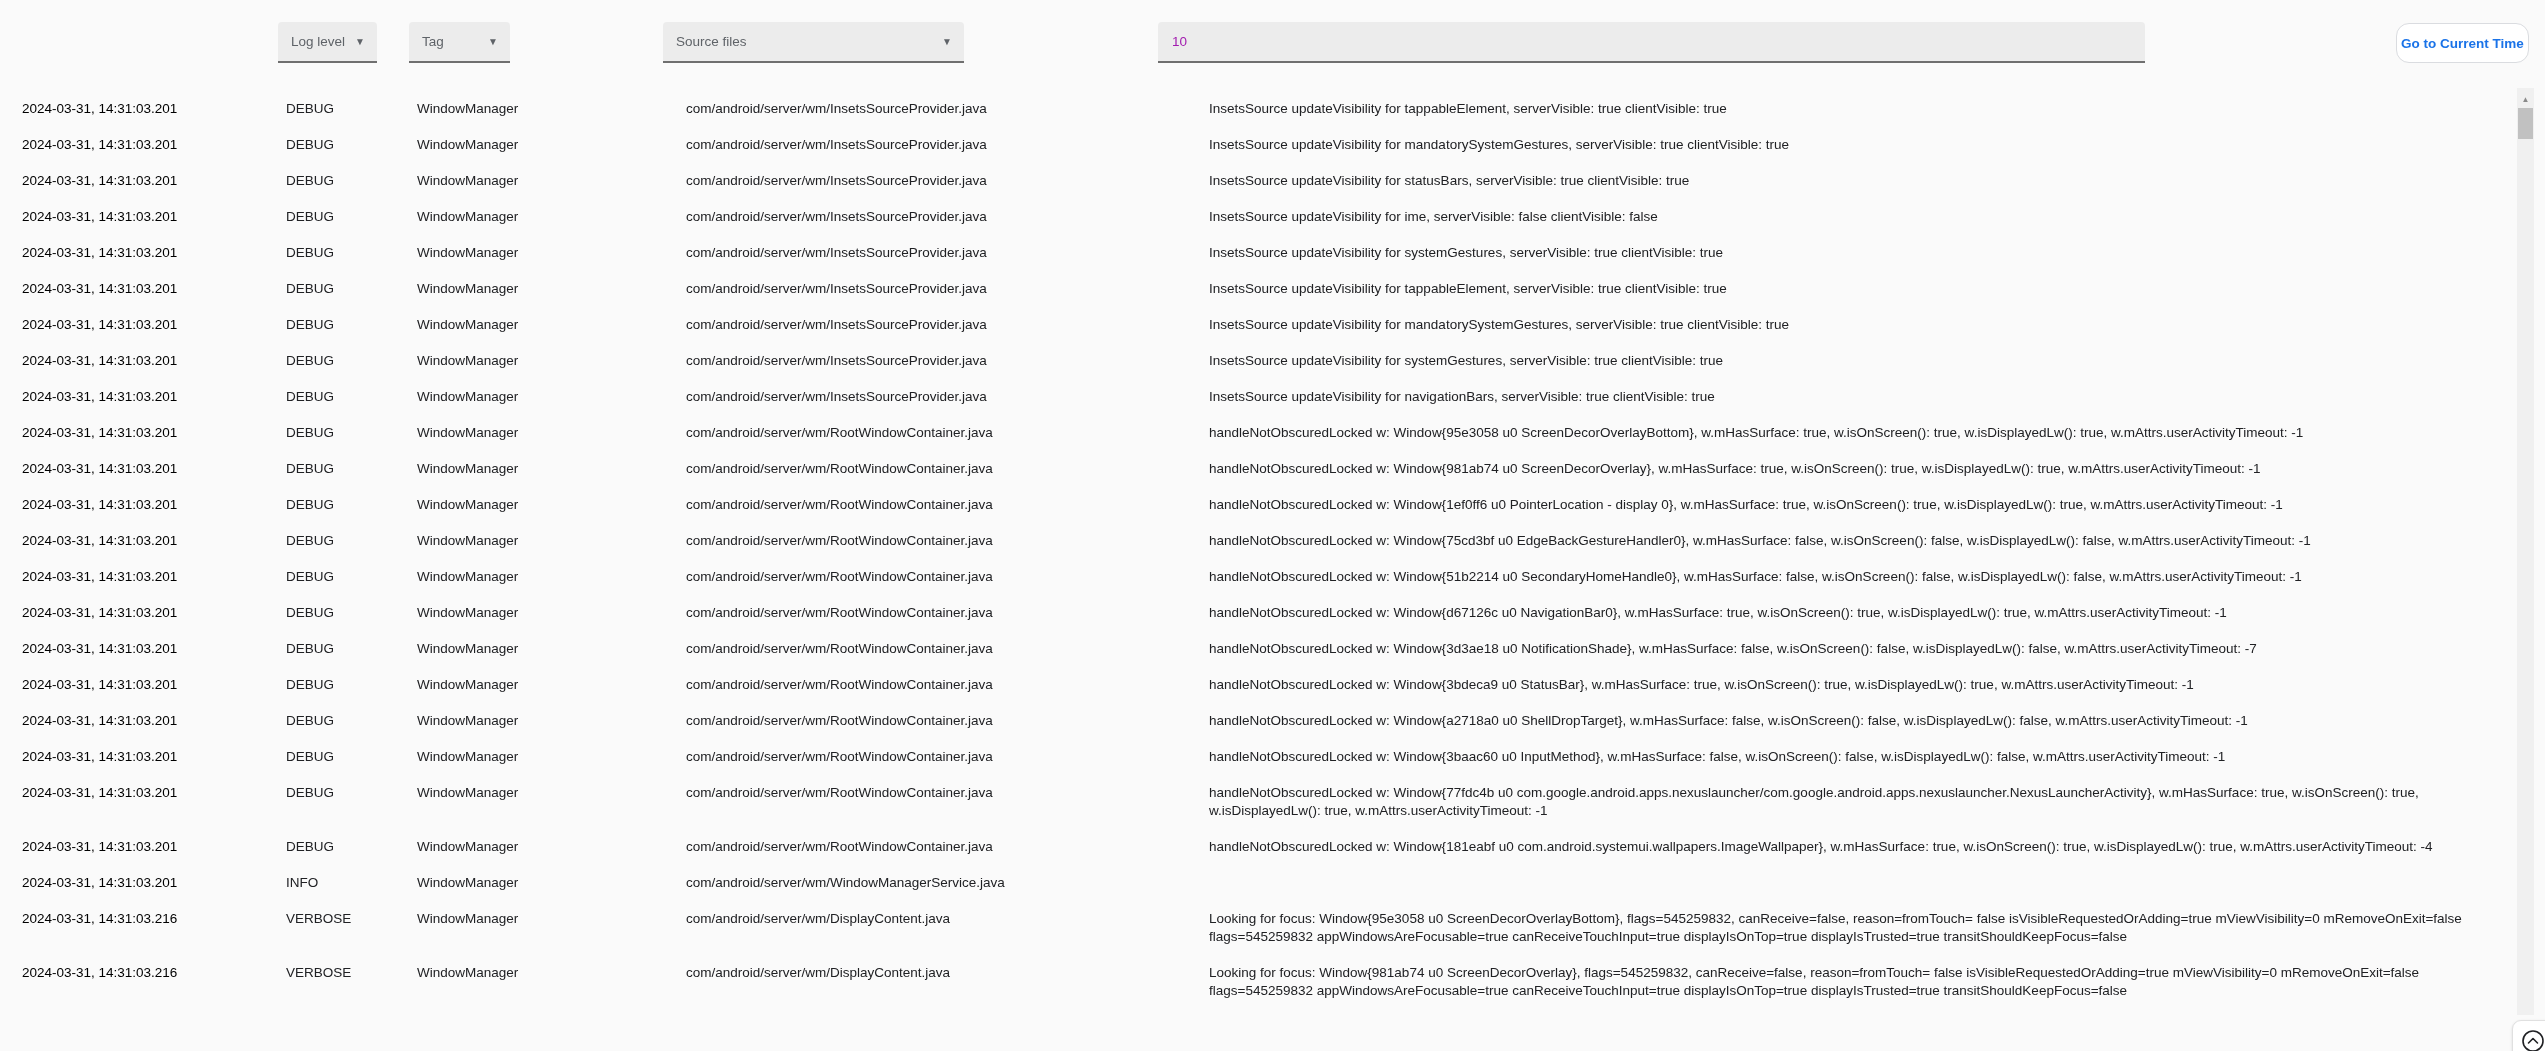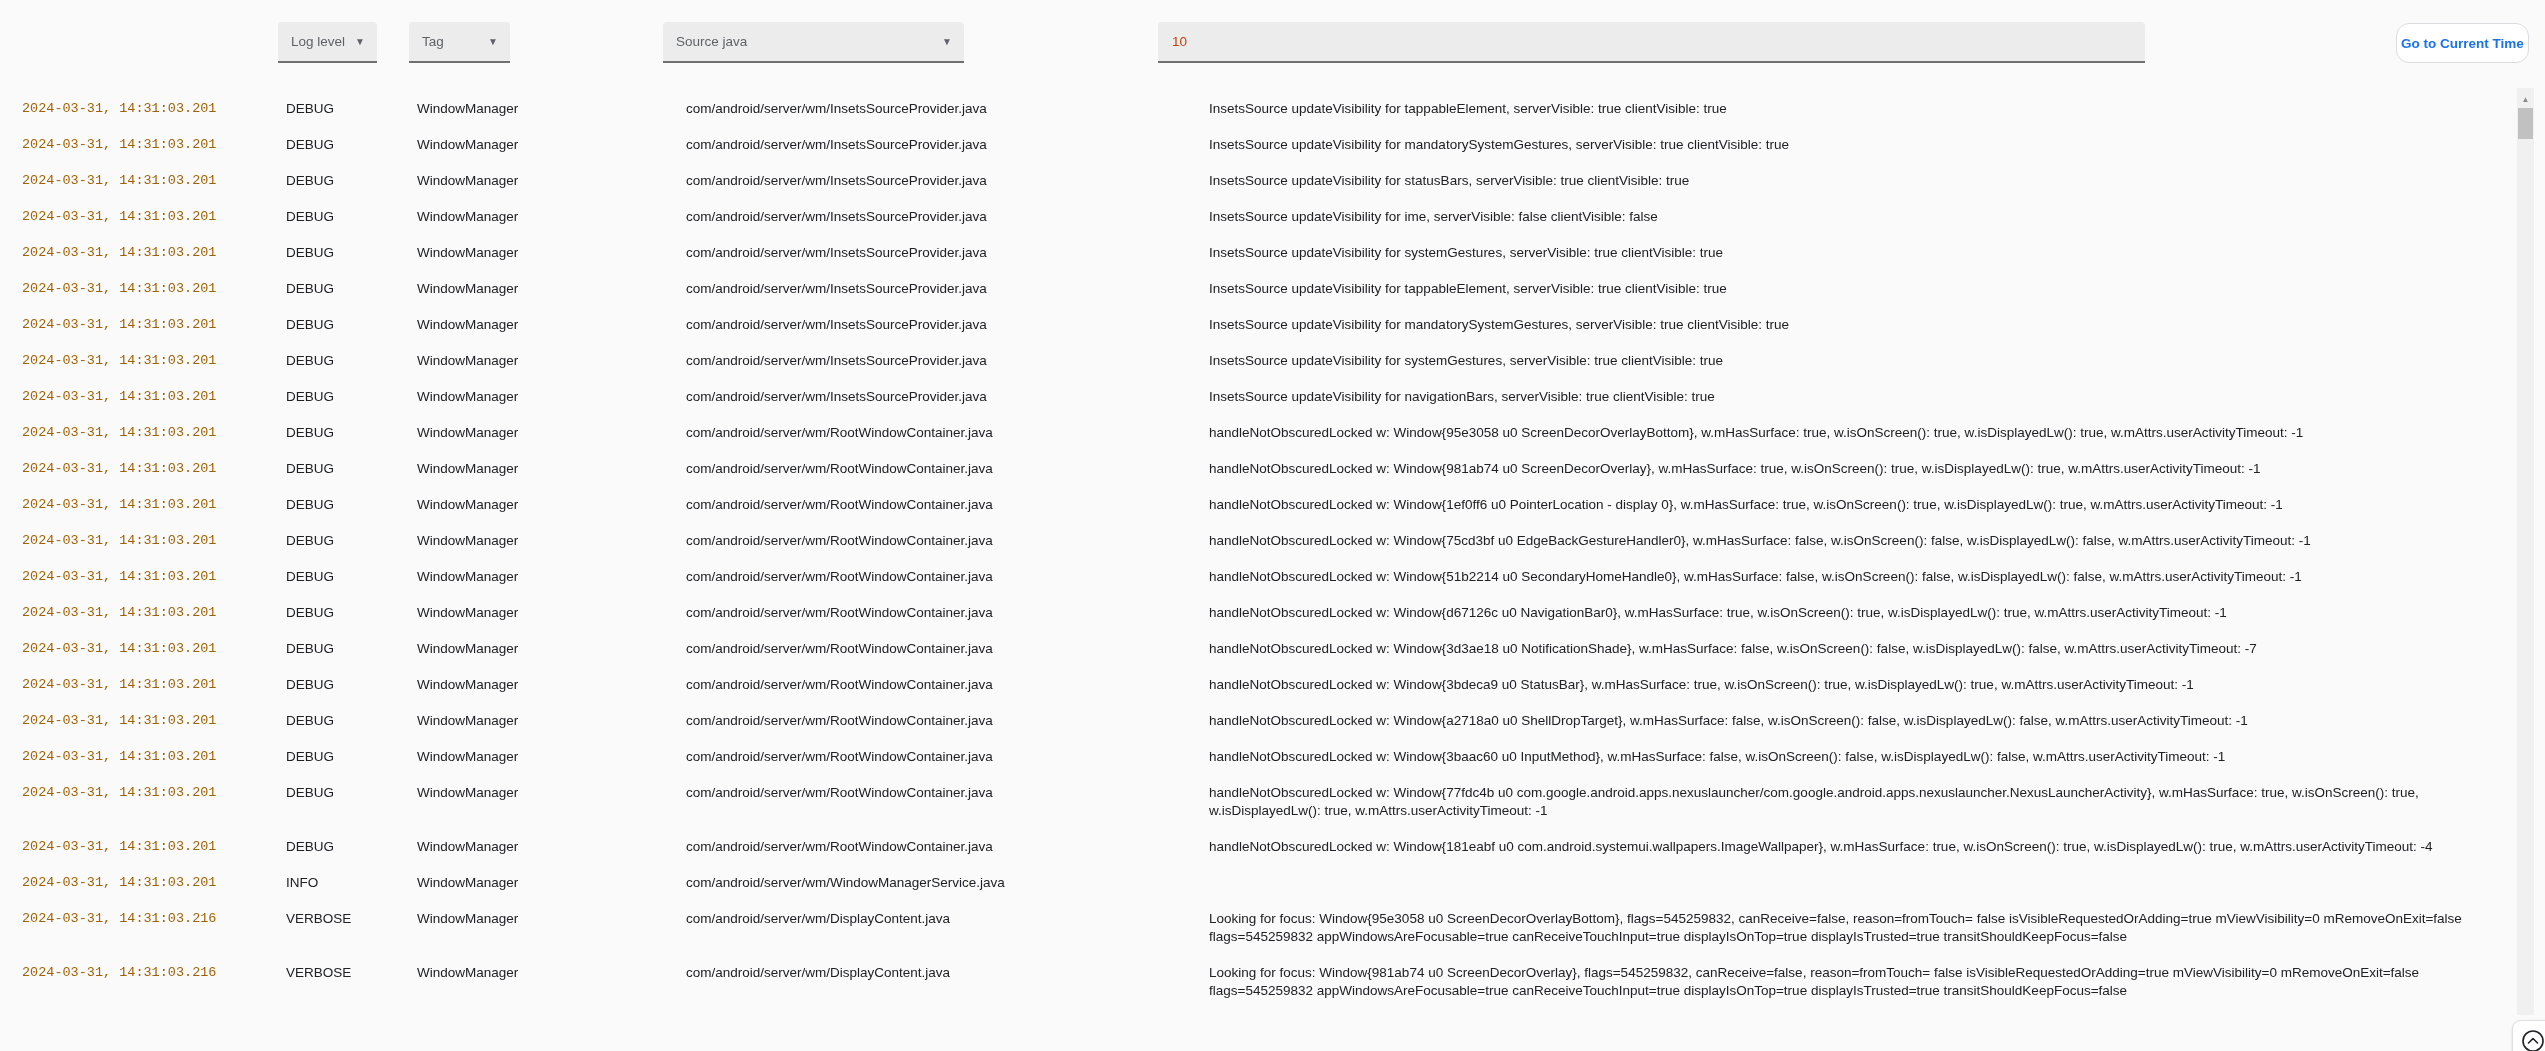--- a/index.html
+++ b/index.html
@@ -28,21 +28,21 @@
   .select-tag      { left:409px; width:101px; }
   .select-source   { left:663px; width:301px; }
   .dd-arrow { font-size:10px; color:#5f6368; margin-left:8px; line-height:1; }
 
   .filter-input {
     position:absolute; left:1158px; top:22px; width:987px; height:41px;
     background:#ececec;
     border:none; border-bottom:2px solid #6f6f6f;
     border-radius:4px 4px 0 0;
     padding:8px 14px;
-    color:#c2410c; font-size:13.5px;
+    color:#a21caf; font-size:13.5px;
     font-family:"Liberation Sans", sans-serif;
     outline:none;
   }
 
   .go-button {
     position:absolute; left:2396px; top:23px; width:133px; height:40px;
     background:#ffffff;
     border:1px solid #dadce0;
     border-radius:13px;
     color:#1a73e8;
@@ -56,21 +56,21 @@
   .log-table {
     position:absolute; left:0; top:91px; right:28px;
   }
   .log-row {
     display:grid;
     grid-template-columns:264px 131px 269px 523px 1fr;
     padding:9px 0 9px 22px;
     font-size:13.5px;
     line-height:18px;
   }
-  .cell-ts   { color:#a16207; cursor:pointer;font-family:Liberation Mono, monospace; }
+  .cell-ts   { color:#000000; cursor:pointer; }
   .cell-msg  { padding-right:6px; word-break:break-word; }
 
   
   .scrollbar {
     position:absolute; left:2517px; top:88px; width:17px; height:927px;
     background:#f0f0f0;
   }
   .scrollbar-up {
     position:absolute; top:4px; left:0; width:17px; height:14px;
     display:flex; align-items:center; justify-content:center;
@@ -102,21 +102,21 @@
     <span>Log level</span>
     <span class="dd-arrow">▼</span>
   </div>
 
   <div class="select select-tag">
     <span>Tag</span>
     <span class="dd-arrow">▼</span>
   </div>
 
   <div class="select select-source">
-    <span>Source java</span>
+    <span>Source files</span>
     <span class="dd-arrow">▼</span>
   </div>
 
   <input class="filter-input" type="text" value="10" style="">
 
   <button class="go-button">Go to Current Time</button>
 
   <div class="log-table">
     <div>
         <div class="log-row">

